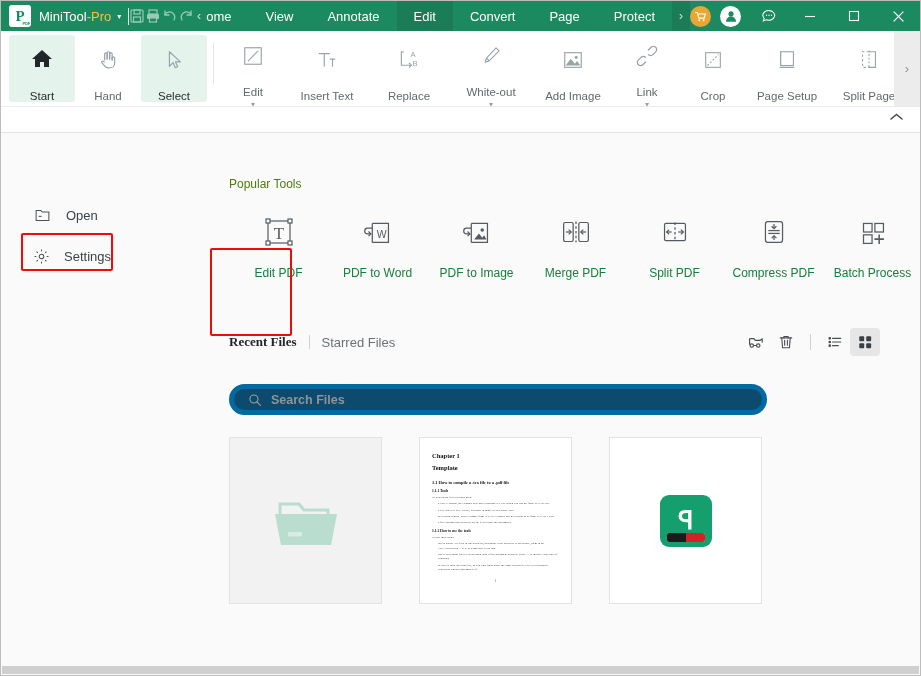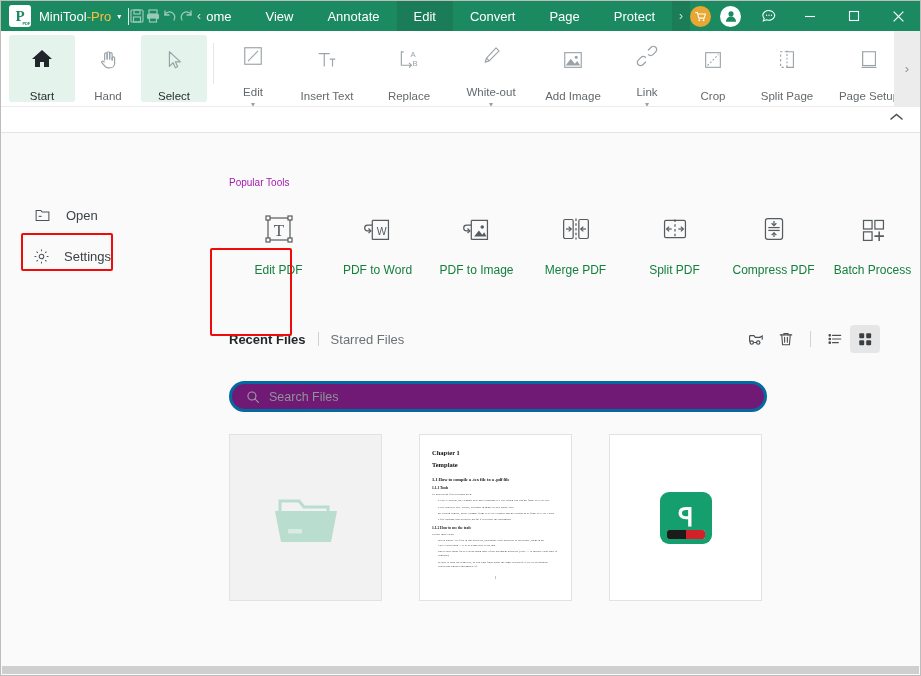--- a/index.html
+++ b/index.html
@@ -81,43 +81,43 @@
               margin:5px 0 5px 22px; padding-left:8px; position:relative;
               width:88px; }
   .side-item .sic{ width:22px; color:#4d5256; display:flex;
                    align-items:center; justify-content:center; }
   .side-item .slbl{ font-size:13px; color:#3c4245; margin-left:13px; }
   .annot{ position:absolute; border:2.5px solid #f00a0a; border-radius:2px; }
   #annot-open{ left:20px; top:232px; width:92px; height:38px; }
   #annot-editpdf{ left:209px; top:247px; width:82px; height:88px; }
 
   .content{ flex:1; padding-left:0; position:relative; }
-  .sec-title{ font-size:10px; color:#a21caf; margin:44px 0 16px 0; }
+  .sec-title{ font-size:12px; color:#4d7c0f; margin:44px 0 16px 0; }
   .tools{ display:flex; margin-top:18px; }
   .tool{ width:99px; display:flex; flex-direction:column; align-items:center;
          flex:none; }
   .tool .tic{ width:46px; height:46px; display:flex; align-items:center;
               justify-content:center; color:#555b5f; }
   .tool .tlbl{ font-size:12px; color:#15803d; margin-top:11px;
                white-space:nowrap; }
 
   .recent-head{ display:flex; align-items:center; margin-top:48px;
                 padding-right:42px; }
-  .rf{ font-size:13px; color:#23272a; font-weight:bold; }
+  .rf{ font-size:13px; color:#23272a; font-weight:bold;font-family:Liberation Serif, serif; }
   .rf-div{ width:1px; height:14px; background:#cfd2d4; margin:0 12px; }
   .sf{ font-size:13px; color:#6b7175; }
   .rh-icons{ margin-left:auto; display:flex; align-items:center; }
   .rh-ic{ width:30px; height:28px; display:flex; align-items:center;
           justify-content:center; color:#4a4f53; border-radius:4px; }
   .rh-ic.on{ background:#e6e6e6; }
   .rh-sep{ width:1px; height:16px; background:#cfd2d4; margin:0 9px; }
 
-  .searchbar{ margin-top:28px; width:538px; height:31px; border:3px solid #0369a1;
-              border-radius:16px; background:#701a75; display:flex;
-              align-items:center; padding:0 14px; }
+  .searchbar{ margin-top:28px; width:538px; height:31px; border:5px solid #0369a1;
+              border-radius:16px; background:#0c4a6e; display:flex;
+              align-items:center; padding:0 14px;font-weight:bold; }
   .searchbar .sph{ font-size:12.5px; color:#8e9498; margin-left:9px; }
 
   .cards{ display:flex; margin-top:22px; }
   .card{ width:153px; height:167px; background:#f2f2f2; border:1px solid #e2e2e2;
          margin-right:37px; flex:none; display:flex; align-items:center;
          justify-content:center; overflow:hidden; position:relative; }
   .card.doc{ background:#ffffff; align-items:flex-start;
              justify-content:flex-start; padding:14px 12px; }
 
   .docpage{ width:100%; font-family:"Liberation Serif", serif; color:#111; }
@@ -346,36 +346,36 @@
               <rect x="4" y="4" width="16" height="16"></rect>
               <path d="M6 18 L18 6" stroke-dasharray="2 2"></path>
             </svg>
         </div>
         <div class="lbl">Crop</div>
       </div>
 
       <div class="rb w80">
         <div class="ic">
           <svg width="22" height="22" viewBox="0 0 24 24" fill="none" stroke="#9aa3a8" stroke-width="1.2">
+              <rect x="5" y="3" width="14" height="15"></rect>
+              <path d="M5 3v15M4 20h16"></path>
+            </svg>
+        </div>
+        <div class="lbl">Page Setup</div>
+      </div>
+
+      <div class="rb w80">
+        <div class="ic">
+          <svg width="22" height="22" viewBox="0 0 24 24" fill="none" stroke="#9aa3a8" stroke-width="1.2">
               <path d="M12 3 H19 V20 H12"></path>
               <path d="M12 3 H5 V20 H12" stroke-dasharray="2.5 2.5"></path>
               <path d="M12 1.5 V21.5" stroke-dasharray="2 2"></path>
             </svg>
         </div>
         <div class="lbl">Split Page</div>
-      </div>
-
-      <div class="rb w80">
-        <div class="ic">
-          <svg width="22" height="22" viewBox="0 0 24 24" fill="none" stroke="#9aa3a8" stroke-width="1.2">
-              <rect x="5" y="3" width="14" height="15"></rect>
-              <path d="M5 3v15M4 20h16"></path>
-            </svg>
-        </div>
-        <div class="lbl">Page Setup</div>
       </div>
 
     </div>
     <div class="rb-more">›</div>
   </div>
 
   <div class="collapse-row">
     <div class="collapse-chev">
       <svg width="15" height="10" viewBox="0 0 15 10" fill="none" stroke="#4a4f53" stroke-width="1.6" stroke-linecap="round">
           <path d="M2 7 L7.5 2.5 L13 7"></path>

